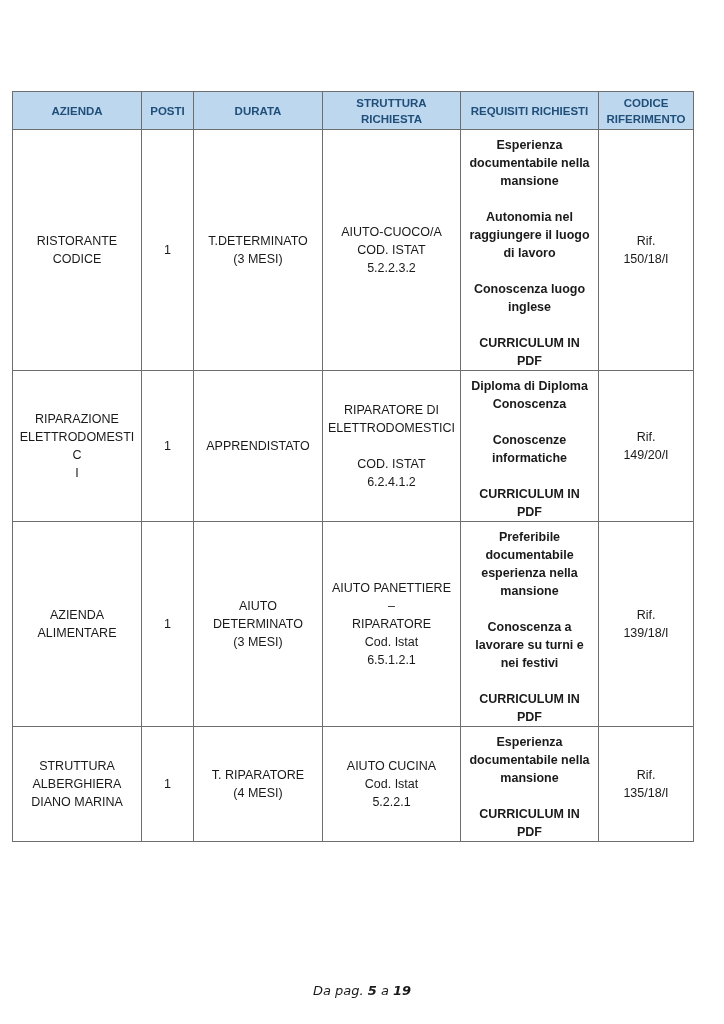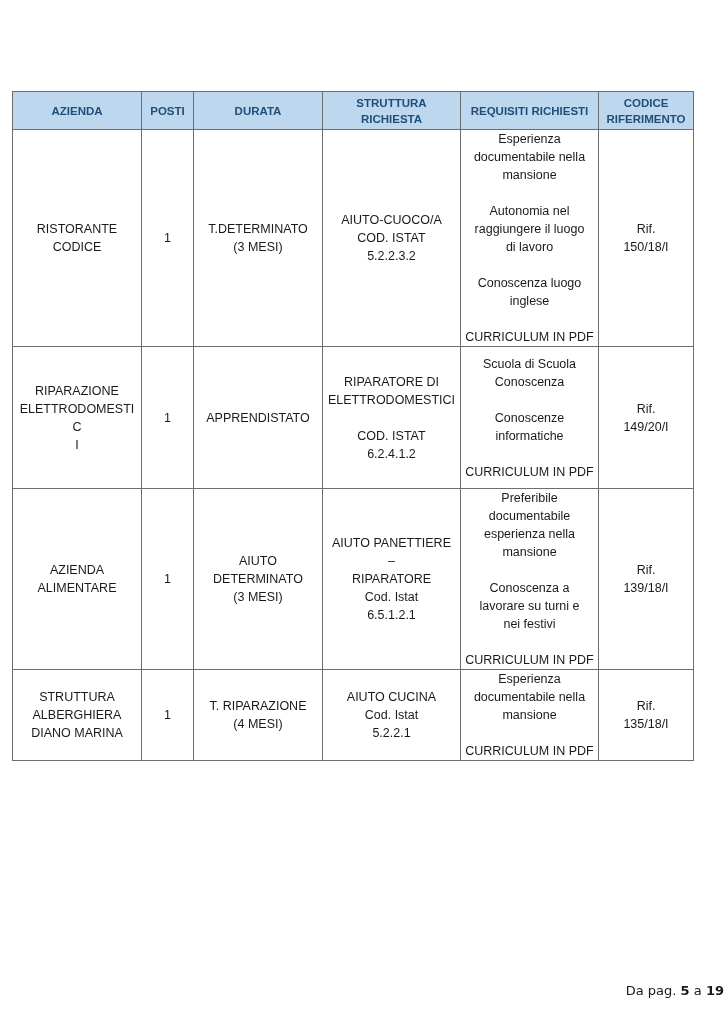--- a/index.html
+++ b/index.html
@@ -53,30 +53,31 @@
     .cell-lines {
       display: block;
     }
     .cell-lines .ln { display: block; }
     .cell-lines .gap { display: block; height: 18px; }
     tr.r1 td { height: 212px; }
     tr.r2 td { height: 141px; }
     tr.r3 td { height: 178px; }
     tr.r4 td { height: 89px; }
     td.req { vertical-align: top; padding-top: 0; }
-    td.req .cell-lines { padding-top: 0; }
+    td.req .cell-lines { padding-top: 6px; font-weight: bold; }
     .footer {
       position: absolute;
       left: 0;
       width: 724px;
       top: 983px;
-      text-align: right;
+      text-align: center;
       font-family: "DejaVu Sans", sans-serif;
       font-size: 13px;
       color: #1a1a1a;
+      font-style: italic;
     }
     .footer b { font-weight: bold; }
   </style>
 </head>
 <body>
 
 <div class="page">
   <table class="jobs">
     <colgroup>
       <col style="width:129px">
@@ -166,21 +167,21 @@
           <span class="cell-lines">
             <span class="ln">RIPARATORE DI</span>
             <span class="ln">ELETTRODOMESTICI</span>
             <span class="gap"></span>
             <span class="ln">COD. ISTAT</span>
             <span class="ln">6.2.4.1.2</span>
           </span>
         </td>
         <td class="req">
           <span class="cell-lines">
-            <span class="ln">Scuola di Scuola</span>
+            <span class="ln">Diploma di Diploma</span>
             <span class="ln">Conoscenza</span>
             <span class="gap"></span>
             <span class="ln">Conoscenze</span>
             <span class="ln">informatiche</span>
             <span class="gap"></span>
             <span class="ln">CURRICULUM IN PDF</span>
           </span>
         </td>
         <td>
           <span class="cell-lines">
@@ -239,21 +240,21 @@
         <td>
           <span class="cell-lines">
             <span class="ln">STRUTTURA</span>
             <span class="ln">ALBERGHIERA</span>
             <span class="ln">DIANO MARINA</span>
           </span>
         </td>
         <td>1</td>
         <td>
           <span class="cell-lines">
-            <span class="ln">T. RIPARAZIONE</span>
+            <span class="ln">T. RIPARATORE</span>
             <span class="ln">(4 MESI)</span>
           </span>
         </td>
         <td>
           <span class="cell-lines">
             <span class="ln">AIUTO CUCINA</span>
             <span class="ln">Cod. Istat</span>
             <span class="ln">5.2.2.1</span>
           </span>
         </td>

